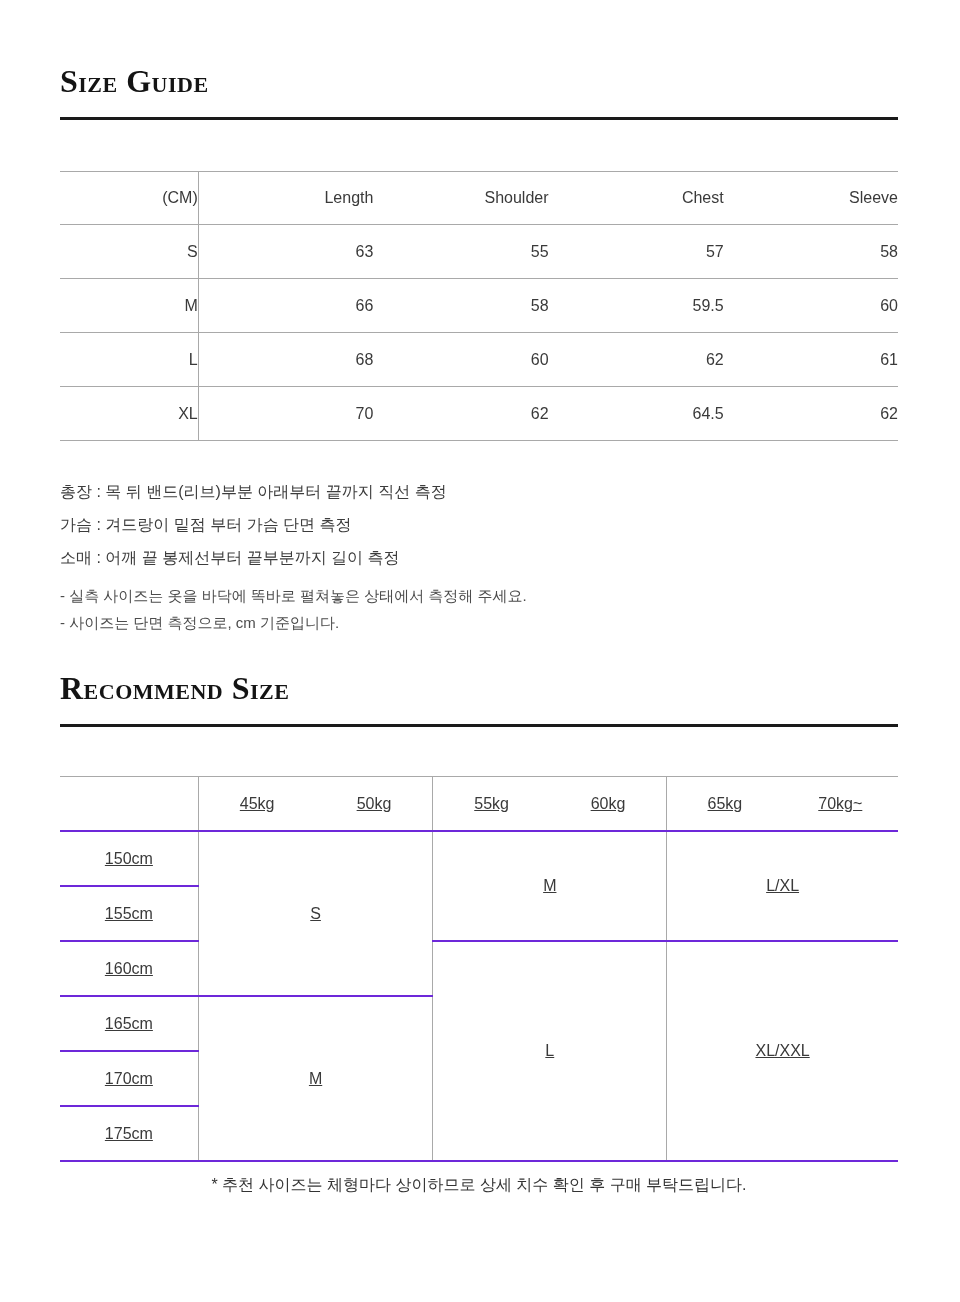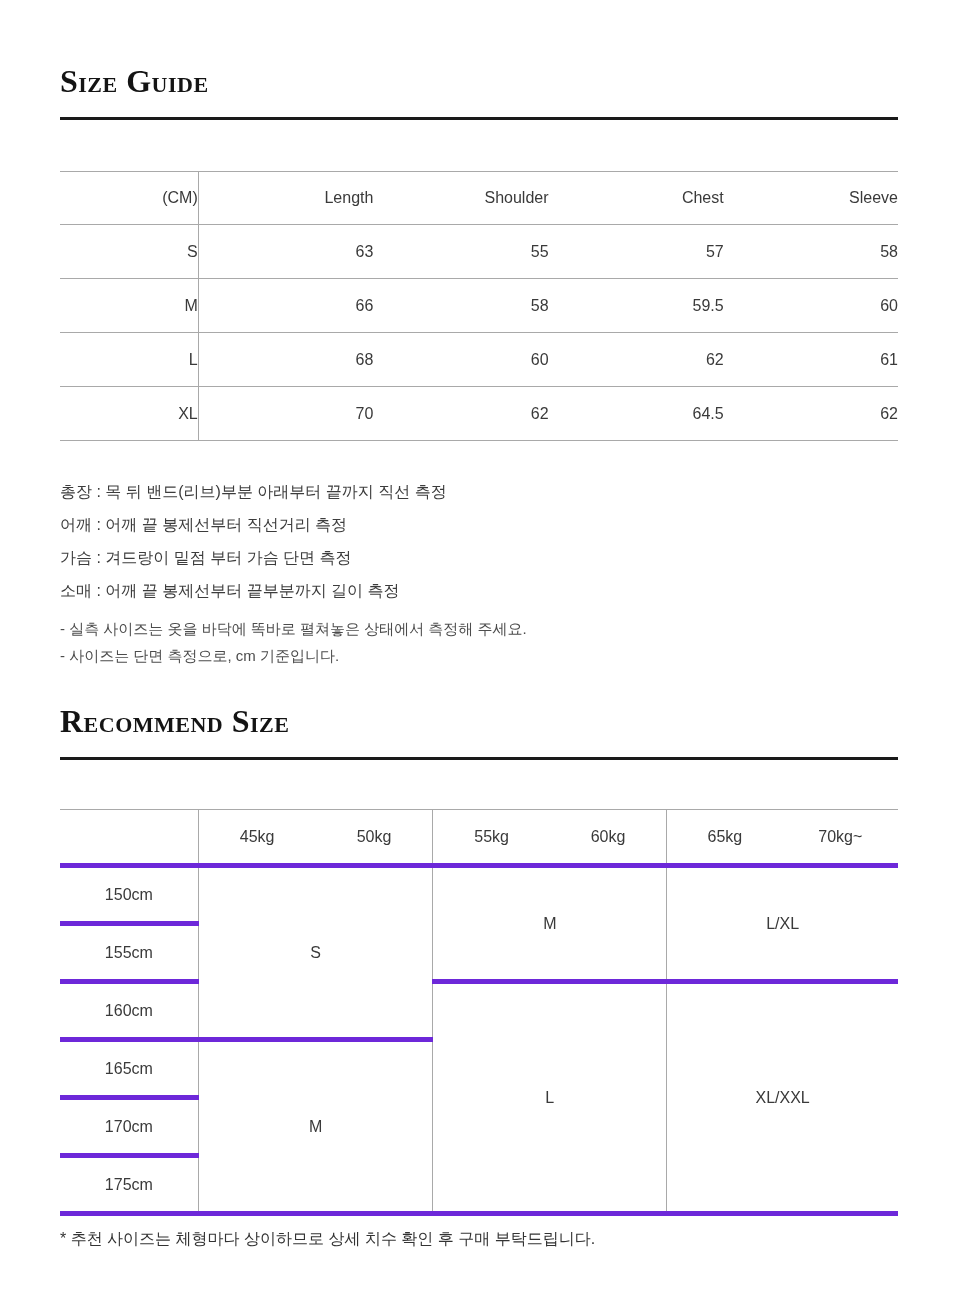--- a/index.html
+++ b/index.html
@@ -77,43 +77,45 @@
   table.recommend-table {
     width: 100%;
     border-collapse: collapse;
     table-layout: fixed;
     margin-top: 49px;
     font-size: 16px;
     color: #3a3a3a;
   }
   .recommend-table td {
     border-top: 1px solid #a9a9a9;
-    border-bottom: 5px solid #6d28d9;
+    border-bottom: 2px solid #6d28d9;
     text-align: center;
     vertical-align: middle;
     height: 53px;
     padding: 0;
+    text-decoration: underline;
   }
   .recommend-table td.height-col,
   .recommend-table td.wcol {
     border-right: 1px solid #a9a9a9;
   }
   .weight-pair {
     display: flex;
     width: 100%;
   }
   .weight-pair span {
     flex: 1;
     text-align: center;
   }
 
   .footnote {
     margin: 13px 0 0 0;
     font-size: 16px;
     color: #333333;
+    text-align: center;
   }
 </style>
 </head>
 <body>
 
 <div class="page">
 
   <h1 class="section-title">Size Guide</h1>
   <div class="title-rule"></div>
 
@@ -159,21 +161,20 @@
         <td>70</td>
         <td>62</td>
         <td>64.5</td>
         <td>62</td>
       </tr>
     </tbody>
   </table>
 
   <div class="measurements">
     <p>총장 : 목 뒤 밴드(리브)부분 아래부터 끝까지 직선 측정</p>
-    <p>어깨 : 어깨 끝 봉제선부터 직선거리 측정</p>
     <p>가슴 : 겨드랑이 밑점 부터 가슴 단면 측정</p>
     <p>소매 : 어깨 끝 봉제선부터 끝부분까지 길이 측정</p>
   </div>
 
   <div class="notes">
     <p>- 실측 사이즈는 옷을 바닥에 똑바로 펼쳐놓은 상태에서 측정해 주세요.</p>
     <p>- 사이즈는 단면 측정으로, cm 기준입니다.</p>
   </div>
 
   <h1 class="section-title recommend-heading">Recommend Size</h1>

